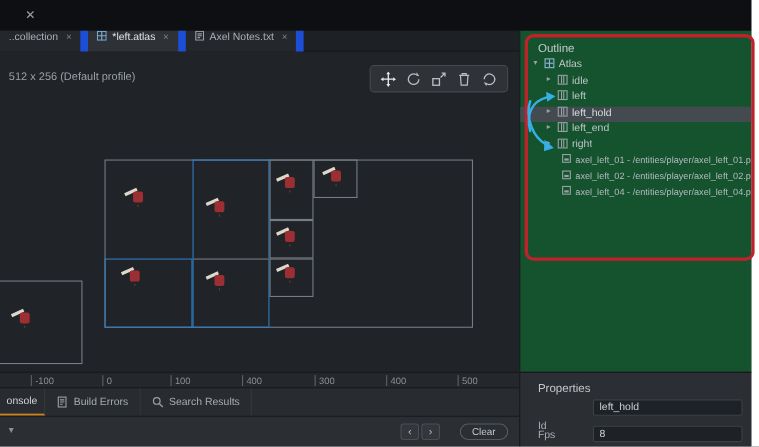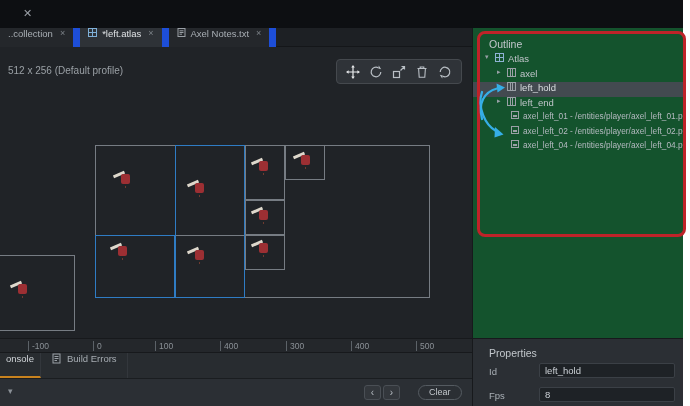--- a/index.html
+++ b/index.html
@@ -32,21 +32,21 @@
   .sprite::before{content:"";position:absolute;left:0;top:4px;width:12px;height:3px;background:#ded8cc;transform:rotate(-24deg)}
   .sprite::after{content:"";position:absolute;left:8px;top:5px;width:9px;height:10px;background:#9c2f33;border-radius:2px;
     box-shadow:0 8px 0 -4px #6e3a2f,-4px 9px 0 -5px #474d54,3px -3px 0 -4px #c9c2b6}
 
   
   .ruler{position:absolute;left:0;top:338px;width:472px;height:14px;background:#24272b;border-top:1px solid #17191c}
   .tick{position:absolute;top:2px;height:10px;border-left:1px solid #5c6268;padding-left:3px;font-size:8.5px;color:#8b9197;line-height:10px}
 
   
   .bottombar{position:absolute;left:0;top:352px;width:472px;height:26px;background:#282c30;border-top:1px solid #17191c;display:flex;align-items:stretch}
-  .btab{display:flex;gap:5px;padding:0 10px;font-size:9.5px;color:#a6acb2;border-right:1px solid #33373c;cursor:pointer;white-space:nowrap}
+  .btab{display:flex;align-items:center;gap:5px;padding:0 10px;font-size:9.5px;color:#a6acb2;border-right:1px solid #33373c;cursor:pointer;white-space:nowrap}
   .btab.consoletab{padding:0 6px;color:#d0d4d8;border-bottom:2px solid #c8821e}
   .btab svg{flex:0 0 auto}
 
   
   .searchbar{position:absolute;left:0;top:378px;width:472px;height:28px;background:#2b2f34;border-top:1px solid #1a1d20}
   .chev-dn{position:absolute;left:8px;top:7px;font-size:9px;color:#8b9197;cursor:pointer}
   .searchbar input{position:absolute;left:24px;top:5px;width:332px;height:17px;background:#1e2226;border:1px solid #3b4046;border-radius:2px;color:#c9ced3;font-size:9.5px;padding:0 6px;outline:none;font-family:"Liberation Sans",sans-serif}
   .searchbar input::placeholder{color:#676d73}
   .navbtn{position:absolute;top:6px;width:17px;height:15px;background:#33373c;border:1px solid #4a4f55;border-radius:3px;color:#b6bcc2;font-size:10px;line-height:13px;text-align:center;cursor:pointer}
   .clearbtn{position:absolute;left:418px;top:6px;height:15px;padding:0 10px;border:1px solid #555b61;border-radius:8px;color:#c2c7cc;font-size:9px;line-height:13px;background:transparent;cursor:pointer}
@@ -184,70 +184,87 @@
       <div class="btab consoletab">
         <span>onsole</span>
       </div>
       <div class="btab">
         <svg width="11" height="11" viewBox="0 0 11 11">
             <rect x="2" y="1" width="7" height="9" fill="none" stroke="#9aa0a6"></rect>
             <path d="M3.5 3.5h4M3.5 5.5h4M3.5 7.5h2.5" stroke="#9aa0a6"></path>
           </svg>
         <span>Build Errors</span>
       </div>
+      <div class="btab">
+        <svg width="11" height="11" viewBox="0 0 11 11">
+            <circle cx="4.5" cy="4.5" r="3" fill="none" stroke="#9aa0a6" stroke-width="1.1"></circle>
+            <path d="M6.8 6.8L10 10" stroke="#9aa0a6" stroke-width="1.2"></path>
+          </svg>
+        <span>Search Results</span>
+      </div>
     </div>
 
     <div class="searchbar">
       <span class="chev-dn">▾</span>
       <span class="navbtn" style="left:364px">‹</span>
       <span class="navbtn" style="left:383px">›</span>
       <button class="clearbtn">Clear</button>
     </div>
 
     <div class="outline-panel">
       <div class="outline-title">Outline</div>
       <div class="tree">
         <div class="trow lvl0">
           <span class="chev">▾</span>
           <span class="ticon icon-atlas"></span>
           <span class="tlabel">Atlas</span>
         </div>
         <div class="trow lvl1">
           <span class="chev">▸</span>
           <span class="ticon icon-anim"></span>
-          <span class="tlabel">axel</span>
+          <span class="tlabel">idle</span>
+        </div>
+        <div class="trow lvl1">
+          <span class="chev">▸</span>
+          <span class="ticon icon-anim"></span>
+          <span class="tlabel">left</span>
         </div>
         <div class="trow lvl1 selected">
           <span class="chev">▸</span>
           <span class="ticon icon-anim"></span>
           <span class="tlabel">left_hold</span>
         </div>
         <div class="trow lvl1">
           <span class="chev">▸</span>
           <span class="ticon icon-anim"></span>
           <span class="tlabel">left_end</span>
+        </div>
+        <div class="trow lvl1">
+          <span class="chev">▸</span>
+          <span class="ticon icon-anim"></span>
+          <span class="tlabel">right</span>
         </div>
         <div class="trow lvl2">
           <span class="ticon icon-img"></span>
           <span class="tlabel">axel_left_01 - /entities/player/axel_left_01.png</span>
         </div>
         <div class="trow lvl2">
           <span class="ticon icon-img"></span>
           <span class="tlabel">axel_left_02 - /entities/player/axel_left_02.png</span>
         </div>
         <div class="trow lvl2">
           <span class="ticon icon-img"></span>
           <span class="tlabel">axel_left_04 - /entities/player/axel_left_04.png</span>
         </div>
       </div>
     </div>
 
     <div class="properties">
       <div class="prop-title">Properties</div>
-      <span class="prop-label" style="top:27px">Id</span>
+      <span class="prop-label" style="top:43px">Id</span>
       <input class="prop-input" style="top: 24px;" value="left_hold">
       <span class="prop-label" style="top:51px">Fps</span>
       <input class="prop-input" style="top: 48px;" value="8">
     </div>
 
     <div class="red-box"></div>
     <svg class="arrows" width="40" height="68" viewBox="0 0 40 68">
       <path d="M7 42 C 3 26, 9 15, 22 11.5" stroke="#36aee6" stroke-width="2.3" fill="none" stroke-linecap="round"></path>
       <polygon points="30,10.5 21.5,6.5 22.5,15.5" fill="#36aee6"></polygon>
       <path d="M7 15 C 2 30, 10 48, 21 54" stroke="#36aee6" stroke-width="2.3" fill="none" stroke-linecap="round"></path>

